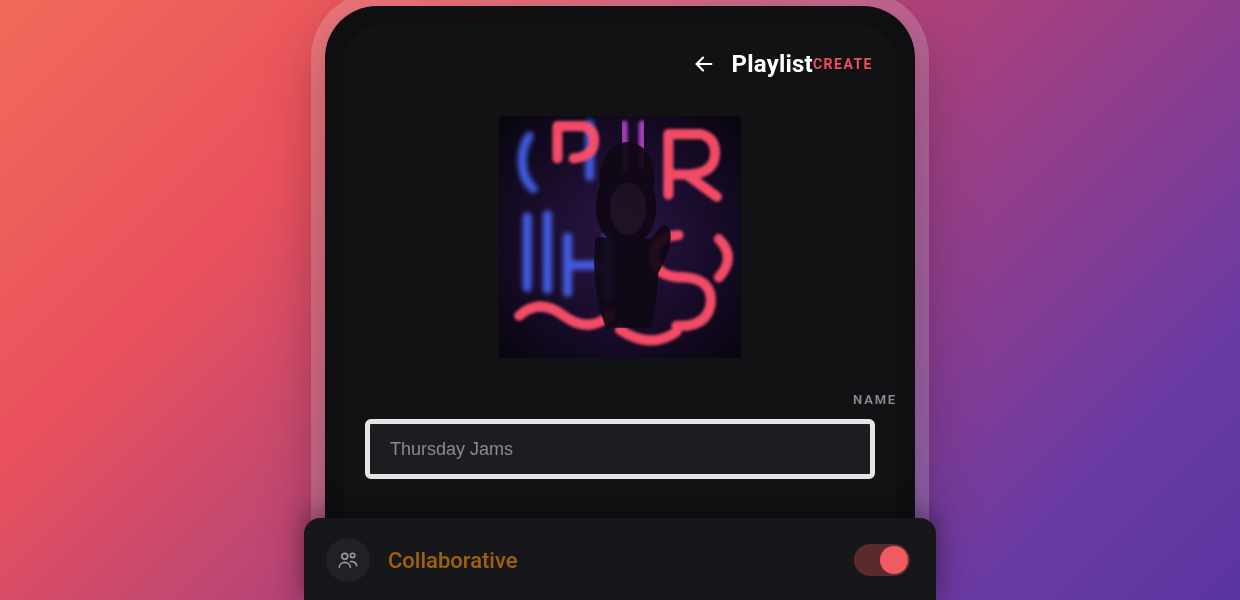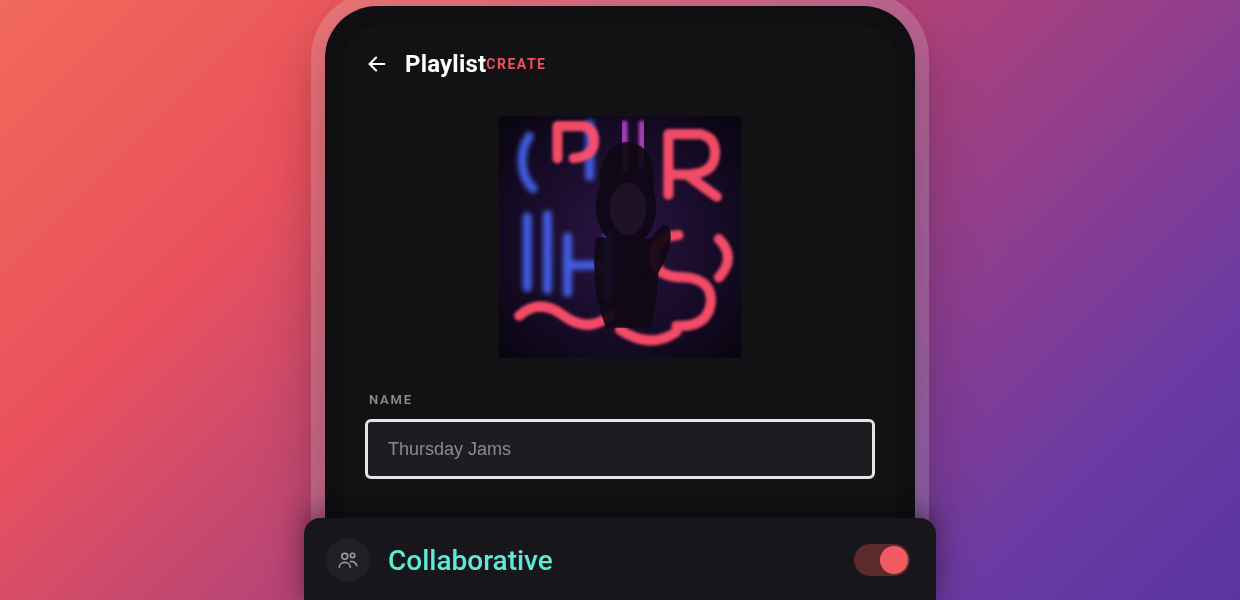--- a/index.html
+++ b/index.html
@@ -20,61 +20,62 @@
     box-shadow: 0 0 0 14px rgba(255,255,255,0.18), 0 20px 60px rgba(0,0,0,0.35);
   }
   .screen {
     position: absolute;
     left: 18px; right: 18px; top: 18px; bottom: 0;
     background: #121215;
     border-radius: 40px 40px 0 0;
     overflow: hidden;
   }
   .topbar {
-    display: flex; align-items: center; justify-content: flex-start;
+    display: flex; align-items: center; justify-content: flex-end;
     padding: 26px 24px 10px 20px;
   }
   .topbar-left { display: flex; align-items: center; gap: 14px; }
   .back-btn { width: 28px; height: 28px; display: flex; align-items: center; justify-content: center; cursor: pointer; color:#fff; }
   .title { color: #ffffff; font-size: 24px; font-weight: 700; letter-spacing: 0.2px; }
   .create { color: #ef4f59; font-size: 14px; font-weight: 700; letter-spacing: 1.5px; cursor: pointer; }
   .cover-wrap { display:flex; justify-content:center; margin-top: 28px; }
   .cover {
     width: 242px; height: 242px; border-radius: 4px; overflow: hidden; position: relative;
     background: #0a0a12;
   }
   .cover svg { width: 100%; height: 100%; display:block; }
   .section-label {
     color: #8b8b91; font-size: 13px; font-weight: 600; letter-spacing: 1.8px;
     margin: 34px 0 12px 26px;
+    text-align: right;
   }
   .name-input-wrap { margin: 0 22px; }
   .name-input {
-    width: 100%; height: 60px; background: #1c1c21; border: 3px solid #e5e5e5;
+    width: 100%; height: 60px; background: #1c1c21; border: 5px solid #e5e5e5;
     border-radius: 6px; padding: 0 20px; color: #e7e7ea; font-size: 18px;
     outline: none;
   }
   .name-input::placeholder { color: #8a8a90; }
   .collab-card {
     position: absolute;
     left: 50%; transform: translateX(-50%);
     bottom: -2px;
     width: 632px;
     background: #17171b;
     border-radius: 16px 16px 0 0;
     padding: 20px 26px 20px 22px;
     display: flex; align-items: center; gap: 18px;
     box-shadow: 0 -8px 24px rgba(0,0,0,0.35);
   }
   .collab-icon-badge {
     width: 44px; height: 44px; border-radius: 22px; background: #202026;
     display:flex; align-items:center; justify-content:center; color:#9a9aa1;
     flex-shrink:0;
   }
-  .collab-title { color: #5eead4; font-size: 28px; font-weight: 500; flex:1; }
+  .collab-title { color: #a16207; font-size: 22px; font-weight: 500; flex:1; }
   .toggle {
     width: 56px; height: 32px; border-radius: 16px; background: #5b2a2d;
     position: relative; cursor: pointer;
   }
   .toggle .knob {
     position: absolute; right: 2px; top: 2px; width: 28px; height: 28px; border-radius: 14px;
     background: #f25a62;
   }
 </style>
 </head>

